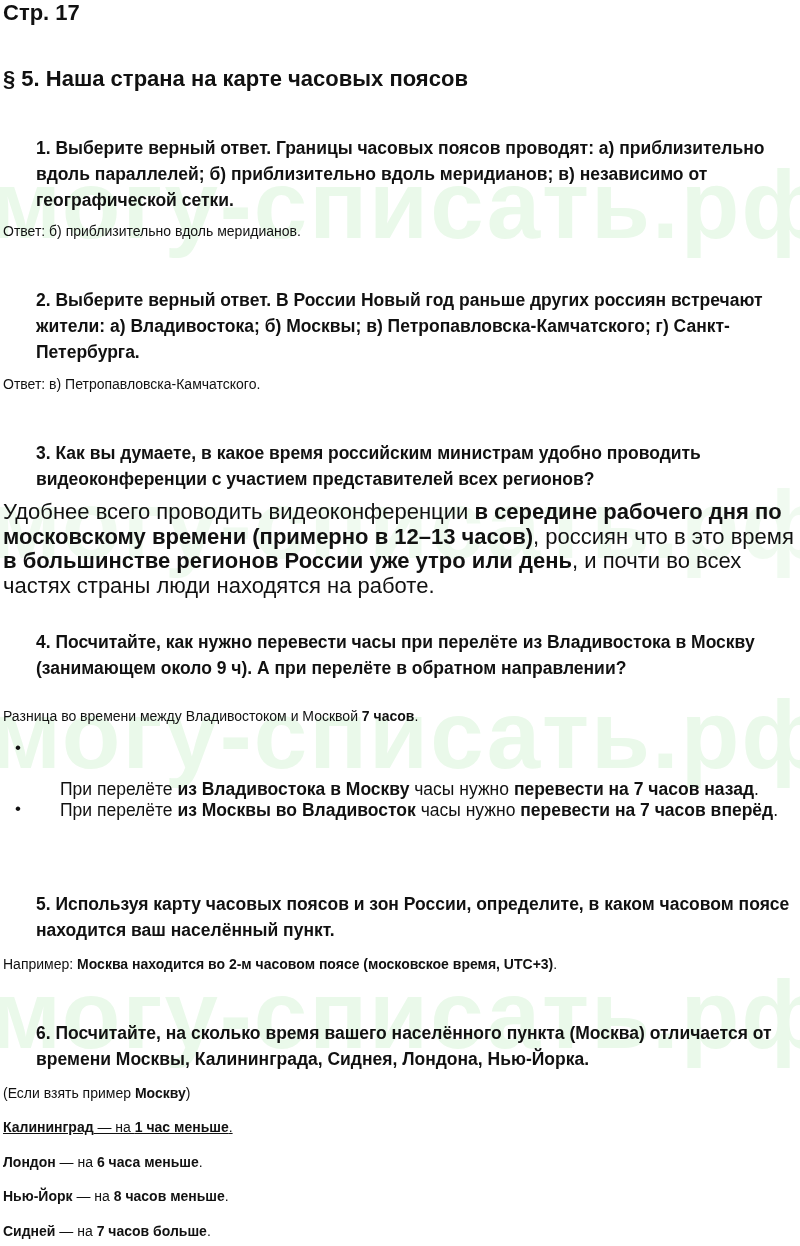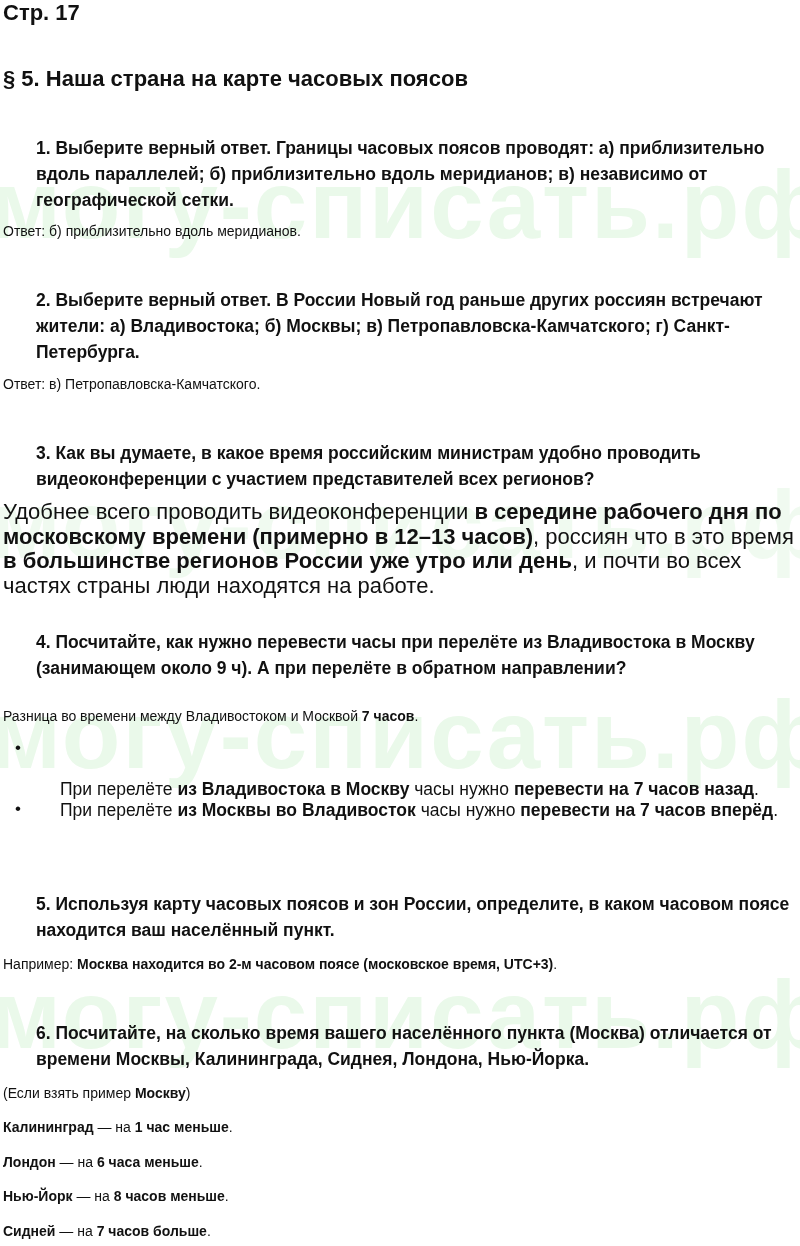--- a/index.html
+++ b/index.html
@@ -62,21 +62,21 @@
   <div class="t q" style="top:891px; width:797px;">5. Используя карту часовых поясов и зон России, определите, в каком часовом поясе находится ваш населённый пункт.</div>
   <div class="t p" style="top:952px; white-space:nowrap;">
     <span>Например: </span><span class="b">Москва находится во 2-м часовом поясе (московское время, UTC+3)</span><span>.</span>
   </div>
 
   <div class="t q" style="top:1020px; width:790px;">6. Посчитайте, на сколько время вашего населённого пункта (Москва) отличается от времени Москвы, Калининграда, Сиднея, Лондона, Нью-Йорка.</div>
   <div class="t p" style="top:1081px;">
     <span>(Если взять пример </span><span class="b">Москву</span><span>)</span>
   </div>
 
-  <div class="t p" style="top:1115px;">
+  <div class="t p" style="top:1115px;text-decoration:underline;">
     <span class="b">Калининград</span><span> — на </span><span class="b">1 час меньше</span><span>.</span>
   </div>
   <div class="t p" style="top:1150px;">
     <span class="b">Лондон</span><span> — на </span><span class="b">6 часа меньше</span><span>.</span>
   </div>
   <div class="t p" style="top:1184px;">
     <span class="b">Нью-Йорк</span><span> — на </span><span class="b">8 часов меньше</span><span>.</span>
   </div>
   <div class="t p" style="top:1219px;">
     <span class="b">Сидней</span><span> — на </span><span class="b">7 часов больше</span><span>.</span>

